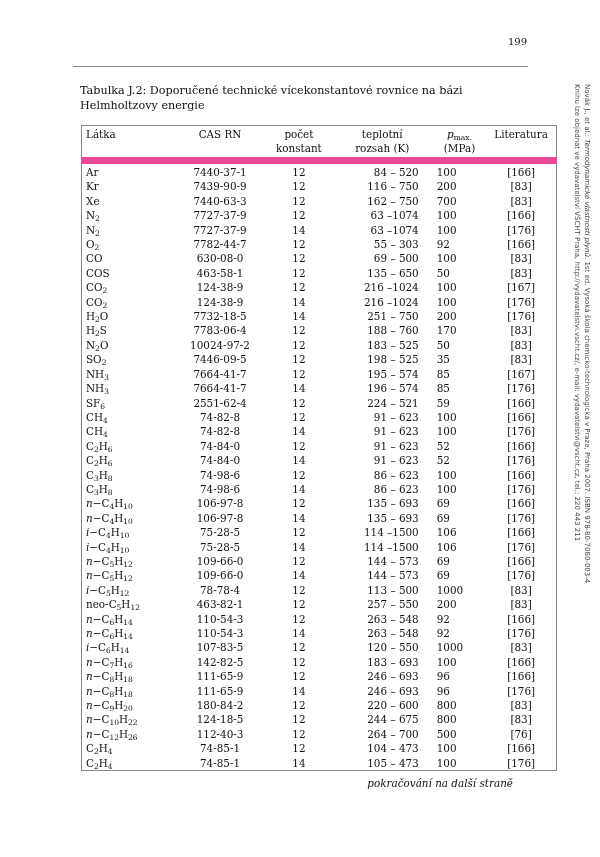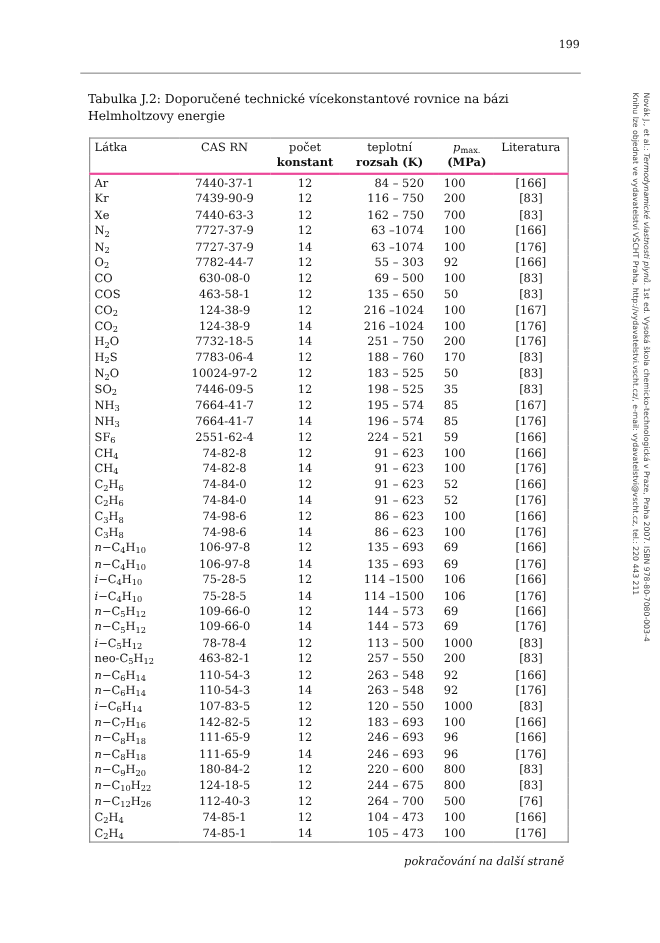--- a/index.html
+++ b/index.html
@@ -1,24 +1,24 @@
 <!DOCTYPE html>
 <html><head>
 <meta charset="utf-8">
 <style>
   html, body { margin: 0; padding: 0; background: #ffffff; }
   body { width: 600px; height: 857px; position: relative; overflow: hidden;
          font-family: "DejaVu Serif", "Liberation Serif", serif; color: #111; }
   .page-number { position: absolute; top: 36px; right: 73px; font-size: 10px; margin-left: 36px; }
   .header-rule { position: absolute; top: 66px; left: 73px; width: 455px; height: 0; border-top: 1px solid #888; }
   .caption { position: absolute; top: 83px; left: 80px; width: 420px; font-size: 11.2px; line-height: 15px; }
-  .table-wrap { position: absolute; top: 125px; left: 81px; width: 436px; }
+  .table-wrap { position: absolute; top: 125px; left: 81px; width: 476px; }
   table { width: 100%; border-collapse: collapse; font-size: 10.4px; border-left: 1px solid #888; border-right: 1px solid #888; border-top: 1px solid #888; border-bottom: 1px solid #888; }
   thead th { font-weight: normal; vertical-align: top; padding: 0 4px; line-height: 14px; }
-  thead tr.h2 th { padding-bottom: 2px; border-bottom: 2px solid #ec4899; font-weight: bold; }
+  thead tr.h2 th { padding-bottom: 2px; border-bottom: 7px solid #ec4899; }
   thead tr.h1 th { padding-top: 1px; }
   tbody td { padding: 0 4px; height: 14.4px; line-height: 14.4px; white-space: nowrap; }
   tbody tr:first-child td { padding-top: 1px; }
   .c-latka { text-align: left; width: 85px; }
   .c-cas { text-align: center; width: 85px; }
   .c-pocet { text-align: center; width: 58px; }
   .c-rozsah { text-align: right; width: 84px; padding-right: 14px !important; }
   .c-p { width: 42px; padding-right: 8px !important; }
   .c-lit { text-align: center; width: 62px; }
   sub { font-size: 7.5px; vertical-align: -2px; line-height: 0; }

